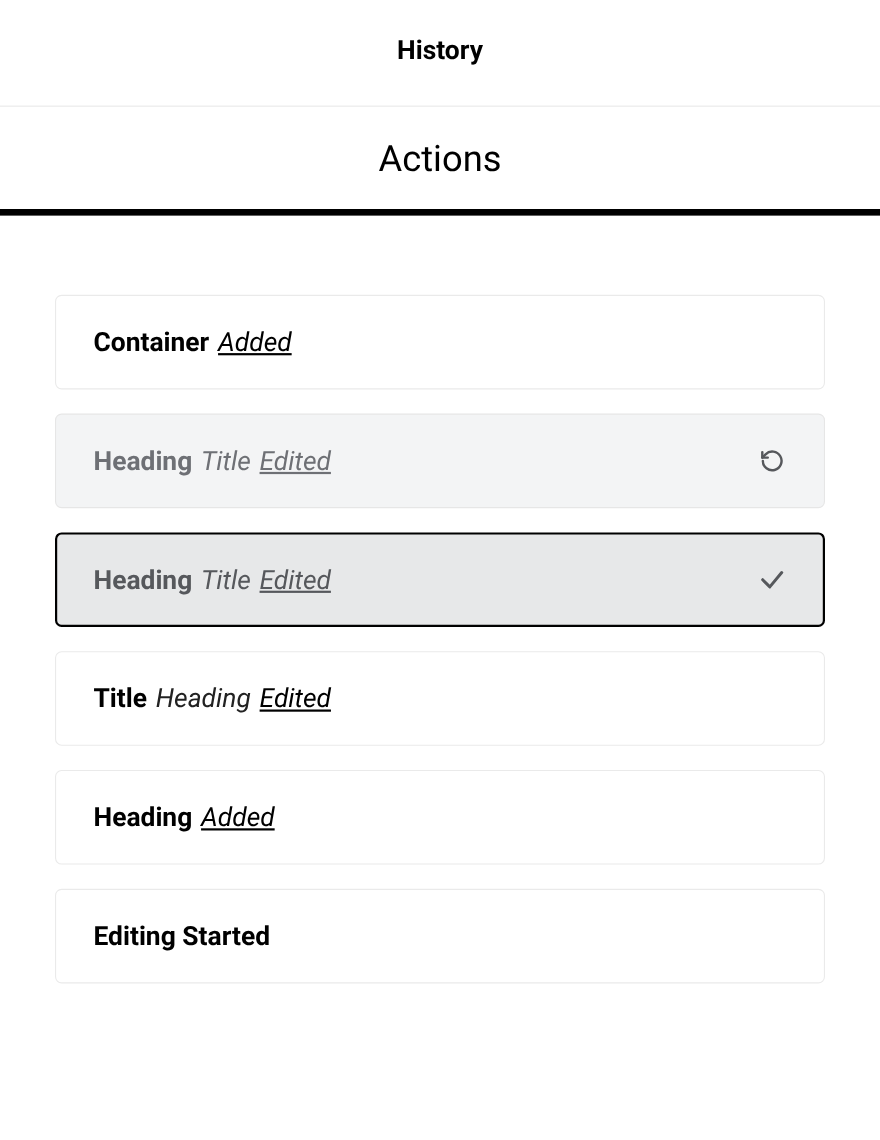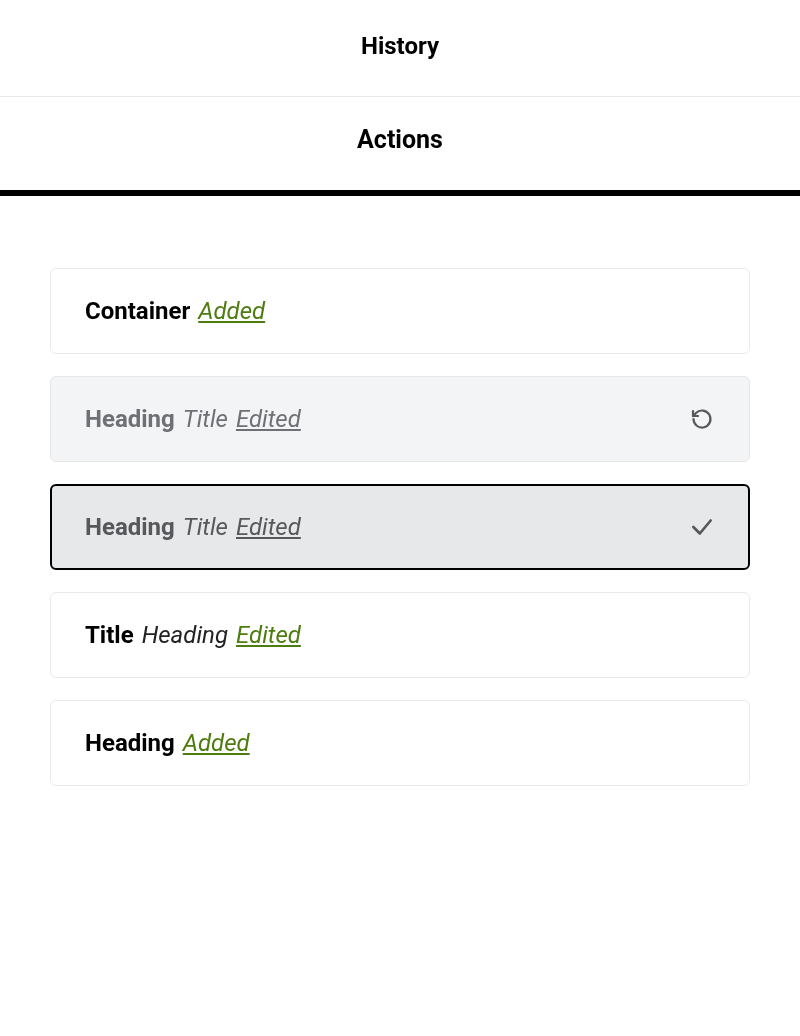--- a/index.html
+++ b/index.html
@@ -21,23 +21,23 @@
       padding: 32px 0 36px 0;
     }
     .tabs {
       display: flex;
       border-top: 1px solid #e8e8e8;
       border-bottom: 1px solid #e8e8e8;
     }
     .tab {
       flex: 1;
       text-align: center;
-      padding: 28px 0 36px 0;
-      font-size: 25px;
-      font-weight: 700;
+      padding: 28px 0 26px 0;
+      font-size: 33px;
+      font-weight: 400;
       color: #4a4a4a;
       cursor: pointer;
       position: relative;
       border-bottom: 6px solid transparent;
       margin-bottom: -1px;
     }
     .tab.active {
       color: #000000;
       border-bottom: 6px solid #000000;
     }
@@ -89,21 +89,21 @@
       color: #000000;
     }
     .item-sub {
       font-weight: 400;
       color: #222222;
       font-style: italic;
     }
     .item-action {
       font-style: italic;
       text-decoration: underline;
-      color: #4d7c0f;
+      color: #000000;
       font-weight: 400;
     }
     .item-icon {
       display: inline-flex;
       align-items: center;
       justify-content: center;
       width: 26px;
       height: 26px;
       color: #56585c;
     }
@@ -171,14 +171,19 @@
     </span>
   </div>
 
   <div class="history-item">
     <span class="item-label">
       <span class="item-element">Heading</span>
       <span class="item-action">Added</span>
     </span>
   </div>
 
+  <div class="history-item">
+    <span class="item-label">
+      <span class="item-element">Editing Started</span>
+    </span>
+  </div>
 
 </div>
 
 </body></html>

